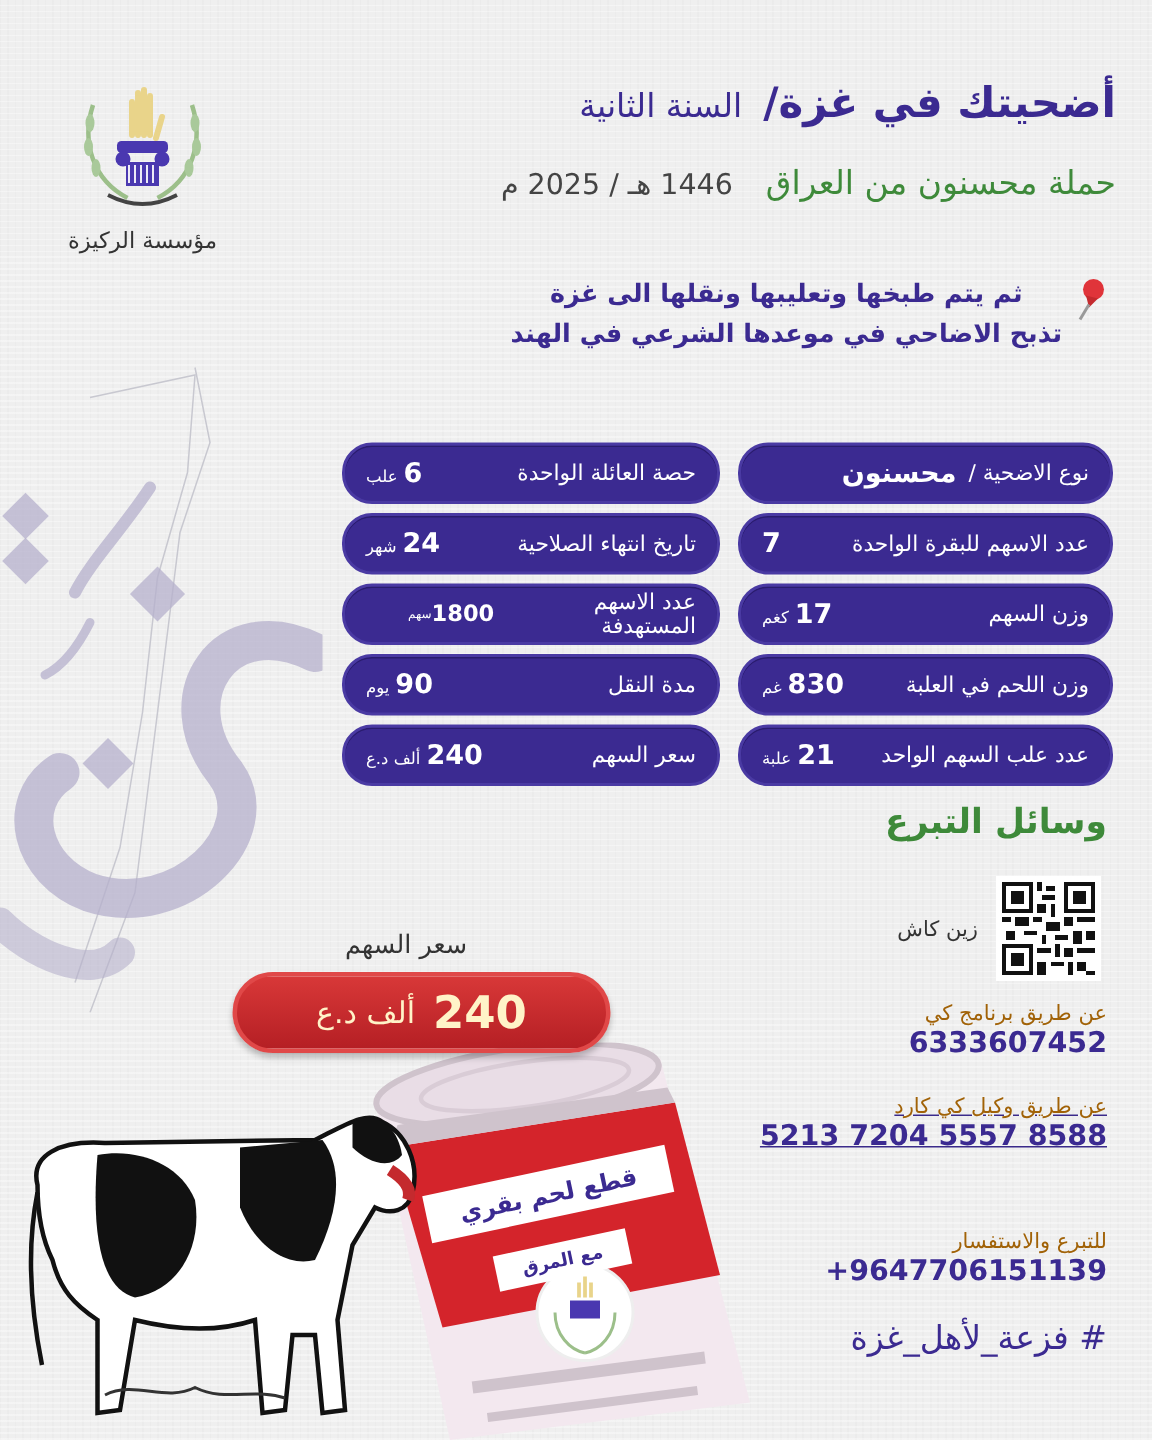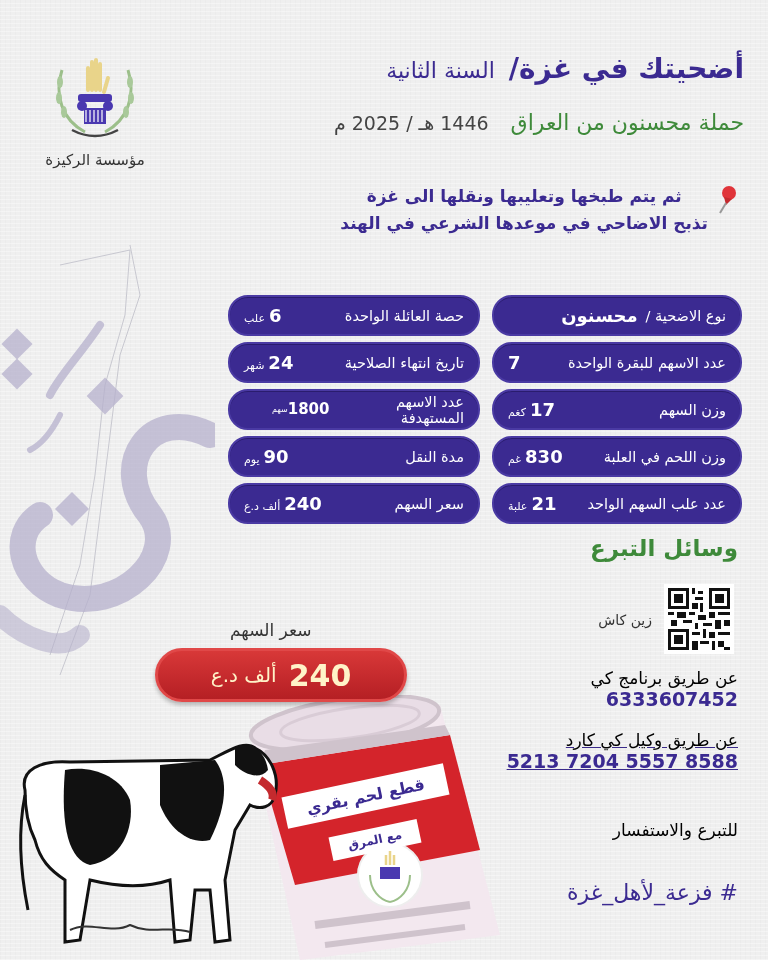--- a/index.html
+++ b/index.html
@@ -54,21 +54,21 @@
     .pill .unit { font-size: 11px; }
     .pill .stack { display: flex; flex-direction: row; align-items: center; line-height: 1; }
     .pill .stack .num { font-size: 15px; }
     .pill .stack .unit { font-size: 8px; margin-left: 28px; }
 
     
     .don-title { right: 30px; top: 535px; font-size: 23px; font-weight: bold; color: #3e8a3a; direction: rtl; }
     .qr { left: 664px; top: 584px; width: 70px; height: 70px; background: #fff; padding: 4px; }
     .qr-label { right: 116px; top: 612px; font-size: 14px; color: #333; direction: rtl; }
     .don-line { right: 30px; direction: rtl; text-align: right; }
-    .don-label { font-size: 17px; color: #000000; }
+    .don-label { font-size: 14px; color: #a16207; }
     .don-num { font-size: 19px; font-weight: bold; color: #3b2a91; direction: ltr; }
 
     
     .price-label { left: 230px; top: 620px; font-size: 17px; color: #333; direction: rtl; }
     .price-badge {
       left: 155px; top: 648px; width: 252px; height: 54px;
       background: linear-gradient(#d83838, #b51f24);
       border: 3px solid #e04848; border-radius: 28px;
       box-shadow: 0 3px 4px rgba(0,0,0,0.25);
       display: flex; align-items: center; justify-content: center; gap: 12px;
@@ -275,20 +275,21 @@
 <div class="abs don-line" style="top:668px;">
   <div class="don-label">عن طريق برنامج كي</div>
   <div class="don-num">6333607452</div>
 </div>
 <div class="abs don-line" style="top:730px;text-decoration:underline;">
   <div class="don-label">عن طريق وكيل كي كارد</div>
   <div class="don-num">5213 7204 5557 8588</div>
 </div>
 <div class="abs don-line" style="top:820px;">
   <div class="don-label">للتبرع والاستفسار</div>
+  <div class="don-num">+9647706151139</div>
 </div>
 <div class="abs don-line" style="top:880px;font-size:22px;color:#3b2a91;"># فزعة_لأهل_غزة</div>
 
 <svg class="abs can" width="280" height="265" viewBox="0 0 280 265">
   <path d="M10 40 L200 10 L260 240 L60 265 Z" fill="#f3e8ef"></path>
   <ellipse cx="105" cy="28" rx="95" ry="24" fill="#e9dde6" stroke="#cfc3cc" stroke-width="4" transform="rotate(-8 105 28)"></ellipse>
   <ellipse cx="110" cy="28" rx="70" ry="15" fill="none" stroke="#d9ccd6" stroke-width="3" transform="rotate(-8 110 28)"></ellipse>
   <path d="M20 70 L210 40 L240 155 L55 190 Z" fill="#d4242b"></path>
   <path d="M25 55 L205 30 L210 40 L20 70 Z" fill="#cfc3cc"></path>
   <circle cx="150" cy="180" r="32" fill="#fff" stroke="#eee" stroke-width="2"></circle>

